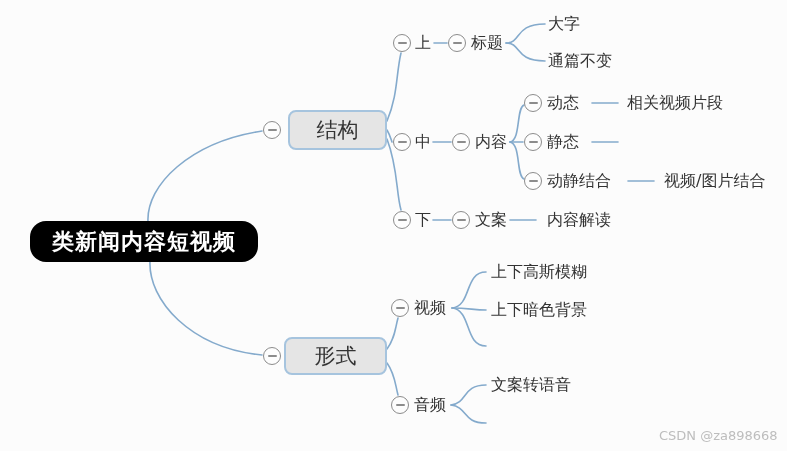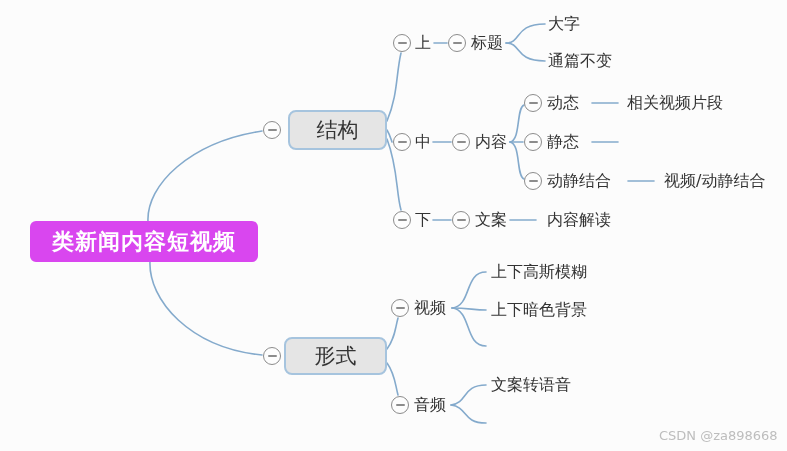--- a/index.html
+++ b/index.html
@@ -5,21 +5,21 @@
   html,body{margin:0;padding:0;background:#ffffff;}
   .canvas{
     position:relative;width:787px;height:451px;background:#fcfcfc;overflow:hidden;
     font-family:"DejaVu Sans","Liberation Sans",sans-serif;
   }
   svg.links{position:absolute;left:0;top:0;width:787px;height:451px;}
   svg.links path{fill:none;stroke:#84AACC;stroke-width:1.6;stroke-linecap:round;}
 
   .node{position:absolute;display:flex;align-items:center;justify-content:center;
         box-sizing:border-box;white-space:nowrap;cursor:pointer;}
-  .root-node{background:#d946ef;color:#FFFFFF;border-radius:6px;
+  .root-node{background:#000000;color:#FFFFFF;border-radius:16px;
              font-size:22px;font-weight:600;letter-spacing:1px;}
   .branch-node{background:#e5e5e5;border:2px solid #A6C4DE;border-radius:8px;
                font-size:21px;color:#333333;}
 
   .topic-label{position:absolute;transform:translateY(-50%);font-size:16px;color:#333333;
                white-space:nowrap;cursor:pointer;line-height:1;}
 
   .collapse{position:absolute;width:16px;height:16px;border:1.5px solid #8C8C8C;
             border-radius:50%;background:#FDFDFD;transform:translate(-50%,-50%);
             display:flex;align-items:center;justify-content:center;cursor:pointer;}
@@ -109,21 +109,21 @@
   <span class="topic-label" style="left:471px;top:43px;">标题</span>
   <span class="topic-label" style="left:548px;top:24px;">大字</span>
   <span class="topic-label" style="left:548px;top:61px;">通篇不变</span>
 
   <span class="topic-label" style="left:415px;top:142px;">中</span>
   <span class="topic-label" style="left:475px;top:142px;">内容</span>
   <span class="topic-label" style="left:547px;top:103px;">动态</span>
   <span class="topic-label" style="left:627px;top:103px;">相关视频片段</span>
   <span class="topic-label" style="left:547px;top:142px;">静态</span>
   <span class="topic-label" style="left:547px;top:181px;">动静结合</span>
-  <span class="topic-label" style="left:664px;top:181px;">视频/动静结合</span>
+  <span class="topic-label" style="left:664px;top:181px;">视频/图片结合</span>
 
   <span class="topic-label" style="left:415px;top:220px;">下</span>
   <span class="topic-label" style="left:475px;top:220px;">文案</span>
   <span class="topic-label" style="left:547px;top:220px;">内容解读</span>
 
   <span class="topic-label" style="left:414px;top:308px;">视频</span>
   <span class="topic-label" style="left:491px;top:272px;">上下高斯模糊</span>
   <span class="topic-label" style="left:491px;top:310px;">上下暗色背景</span>
 
   <span class="topic-label" style="left:414px;top:405px;">音频</span>

